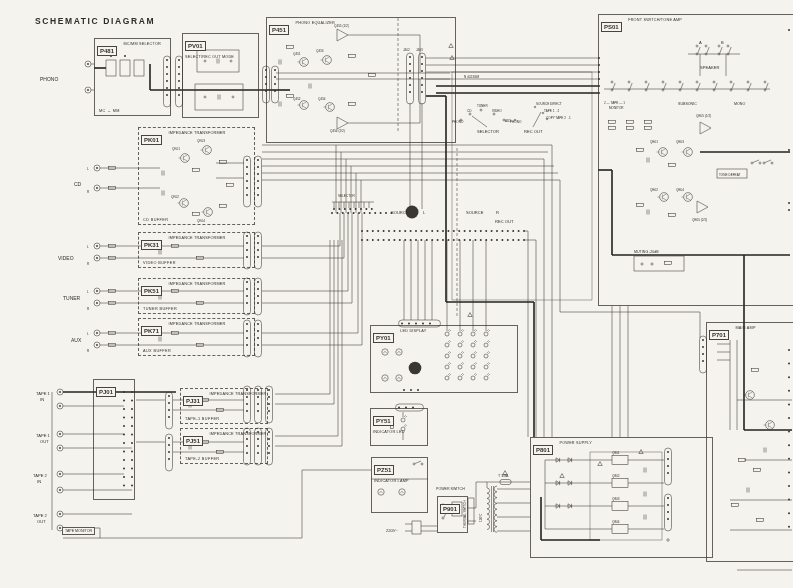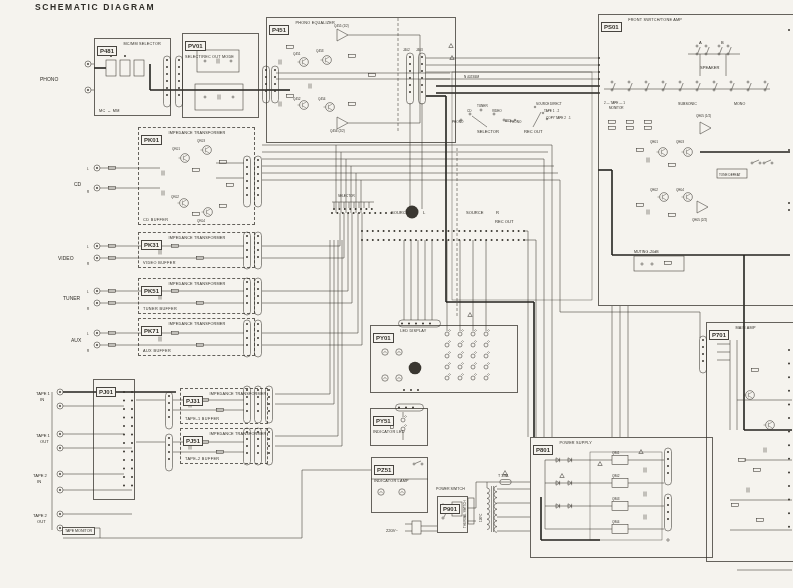--- a/index.html
+++ b/index.html
@@ -1,18 +1,18 @@
 <!DOCTYPE html>
 <html><head>
 <meta charset="utf-8">
 <style>
   html,body{margin:0;padding:0;background:#e8e6e0}
   .page{position:relative;width:793px;height:588px;background:#f5f3ee;overflow:hidden;
         font-family:"Liberation Sans", sans-serif;color:#33302a}
-  .title{position:absolute;left:35px;top:2px;font-size:8.5px;font-weight:bold;
+  .title{position:absolute;left:35px;top:16px;font-size:8.5px;font-weight:bold;
          letter-spacing:1.6px;color:#2e2c27;white-space:nowrap}
   svg.art{position:absolute;left:0;top:0;width:793px;height:588px}
   svg line,svg path,svg rect,svg circle{stroke:#3a3731;stroke-width:.55;fill:none}
   svg .fill{fill:#3a3731;stroke:none}
   svg .thin{stroke-width:.4}
   svg .boldg line,svg .boldg path{stroke:#23221e;stroke-width:1.6}
   svg .dots{stroke-width:2;stroke-linecap:round;stroke-dasharray:0 6}
   svg .dots-5{stroke-dasharray:0 5.4}
   svg .dots-7{stroke-dasharray:0 7}
   svg .dots-8{stroke-dasharray:0 8.5}

